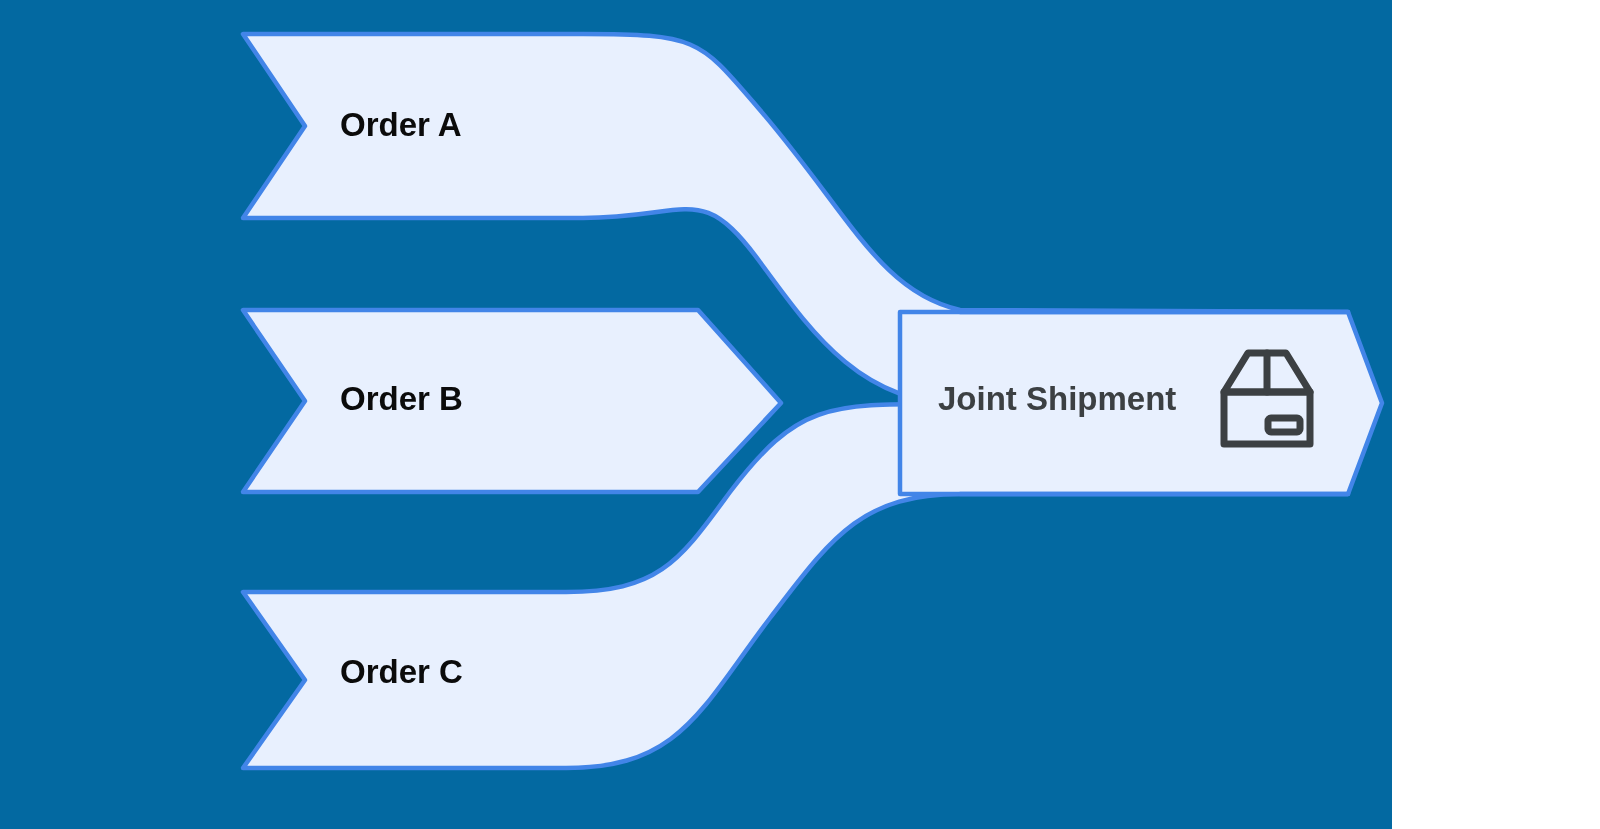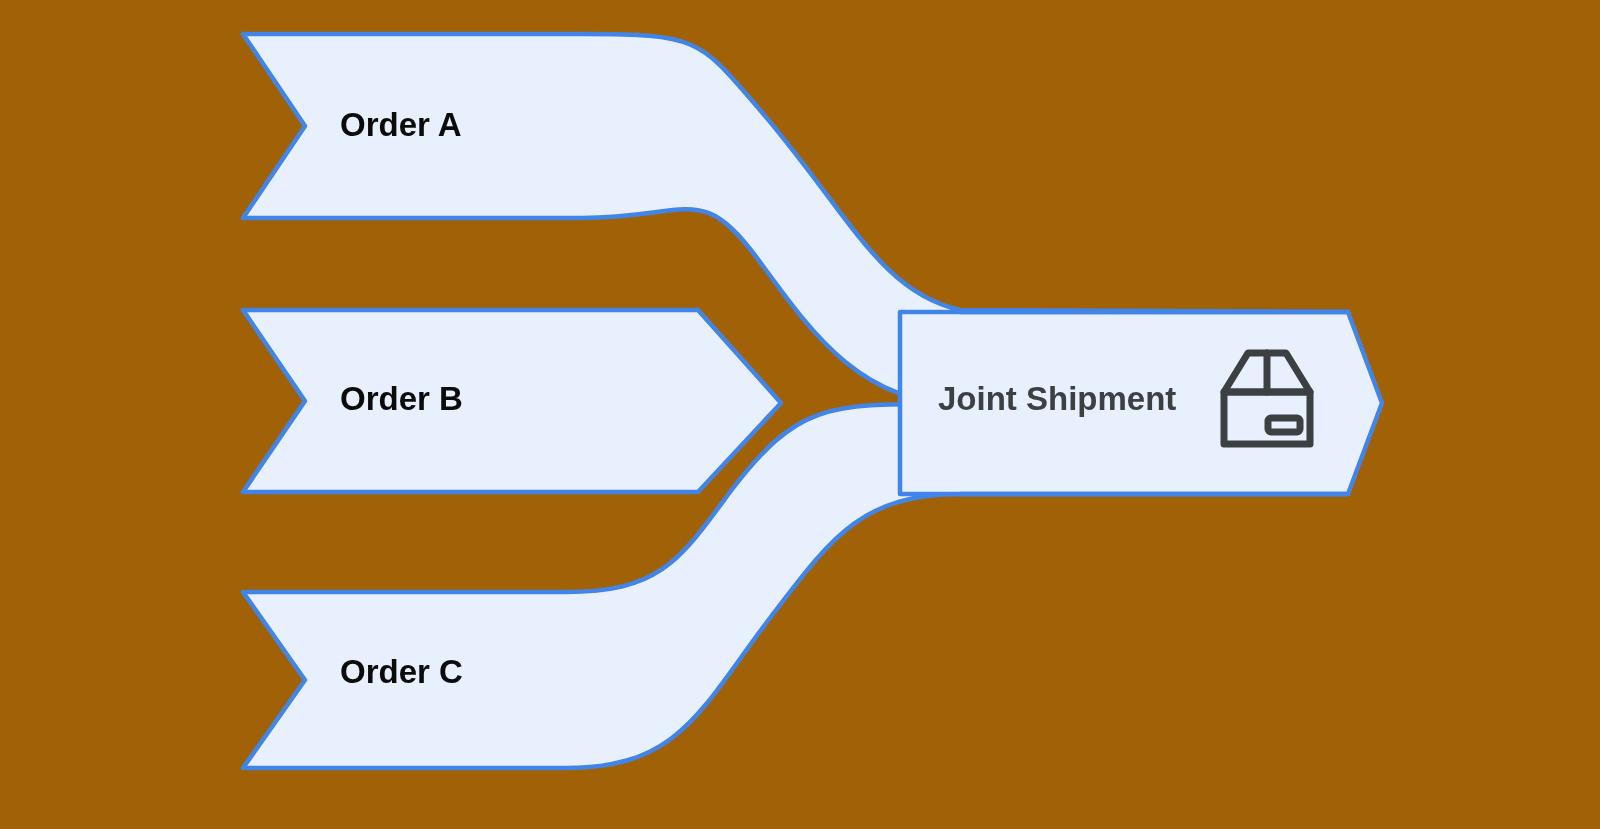--- a/index.html
+++ b/index.html
@@ -9,23 +9,23 @@
     background: #ffffff;
   }
   body {
     width: 1600px;
     height: 829px;
     font-family: "Liberation Sans", sans-serif;
     overflow: hidden;
   }
   #diagram-root {
     position: relative;
-    width: 1600px;
+    width: 1392px;
     height: 829px;
-    background: #a16207;
+    background: #0369a1;
   }
   svg.flow-canvas {
     position: absolute;
     top: 0;
     left: 0;
     width: 1600px;
     height: 829px;
     display: block;
   }
   .ribbon-shape {

